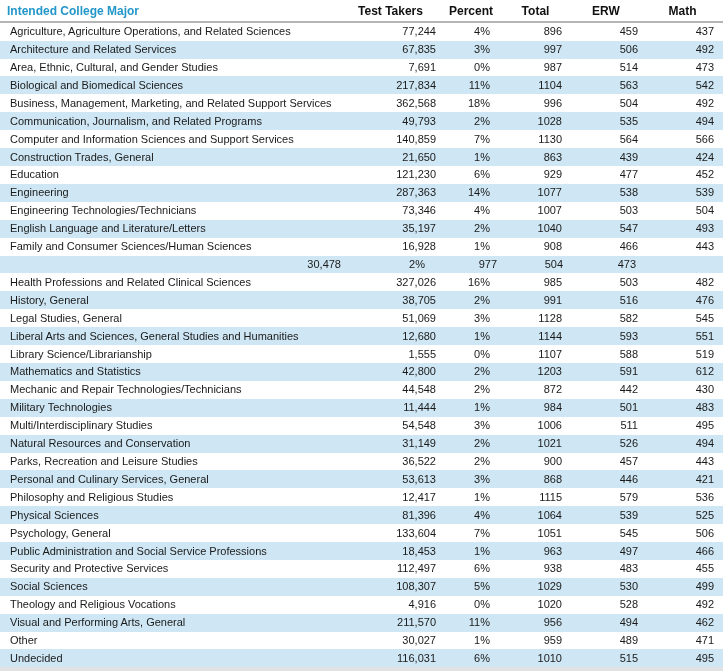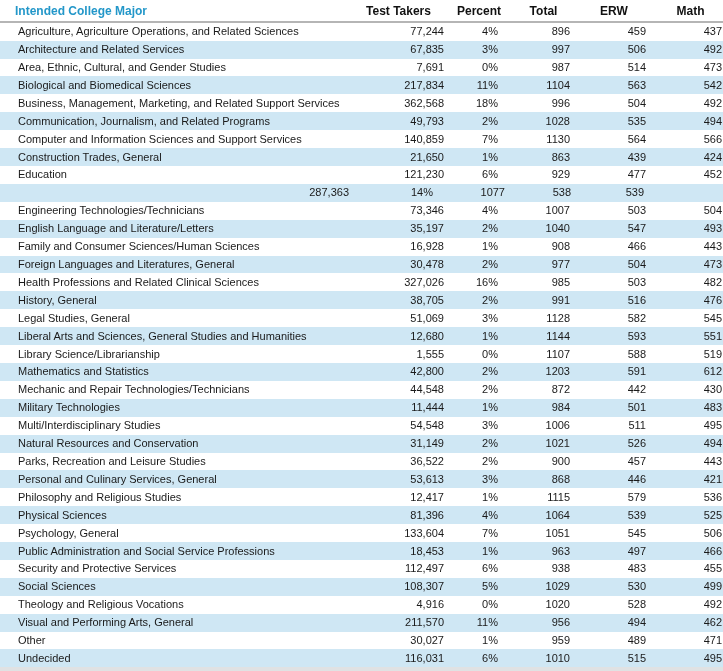--- a/index.html
+++ b/index.html
@@ -18,21 +18,20 @@
     overflow:hidden;
   }
   .table{
     width:723px;height:671px;
     display:flex;flex-direction:column;
   }
   .grid-cols{
     display:grid;
     grid-template-columns:345px 95px 65px 65px 75px 78px;
     align-items:center;
-    padding-left:8px;
   }
   .header-row{
     height:23px;
     border-bottom:2px solid var(--rule-gray);
     font-size:12px;
     font-weight:bold;
   }
   .hdr{white-space:nowrap;overflow:hidden;}
   .hdr.major{color:var(--title-blue);padding-left:7px;text-align:left;}
   .hdr.num{text-align:center;color:#111;}
@@ -153,20 +152,21 @@
   <div class="row grid-cols">
     <div class="cell major">Education</div>
     <div class="cell num tt">121,230</div>
     <div class="cell num pct">6%</div>
     <div class="cell num total">929</div>
     <div class="cell num erw">477</div>
     <div class="cell num math">452</div>
   </div>
 
   <div class="row grid-cols">
+    <div class="cell major">Engineering</div>
     <div class="cell num tt">287,363</div>
     <div class="cell num pct">14%</div>
     <div class="cell num total">1077</div>
     <div class="cell num erw">538</div>
     <div class="cell num math">539</div>
   </div>
 
   <div class="row grid-cols">
     <div class="cell major">Engineering Technologies/Technicians</div>
     <div class="cell num tt">73,346</div>
@@ -188,21 +188,20 @@
   <div class="row grid-cols">
     <div class="cell major">Family and Consumer Sciences/Human Sciences</div>
     <div class="cell num tt">16,928</div>
     <div class="cell num pct">1%</div>
     <div class="cell num total">908</div>
     <div class="cell num erw">466</div>
     <div class="cell num math">443</div>
   </div>
 
   <div class="row grid-cols">
-    <div class="cell major">Foreign Languages and Literatures, General</div>
     <div class="cell num tt">30,478</div>
     <div class="cell num pct">2%</div>
     <div class="cell num total">977</div>
     <div class="cell num erw">504</div>
     <div class="cell num math">473</div>
   </div>
 
   <div class="row grid-cols">
     <div class="cell major">Health Professions and Related Clinical Sciences</div>
     <div class="cell num tt">327,026</div>

